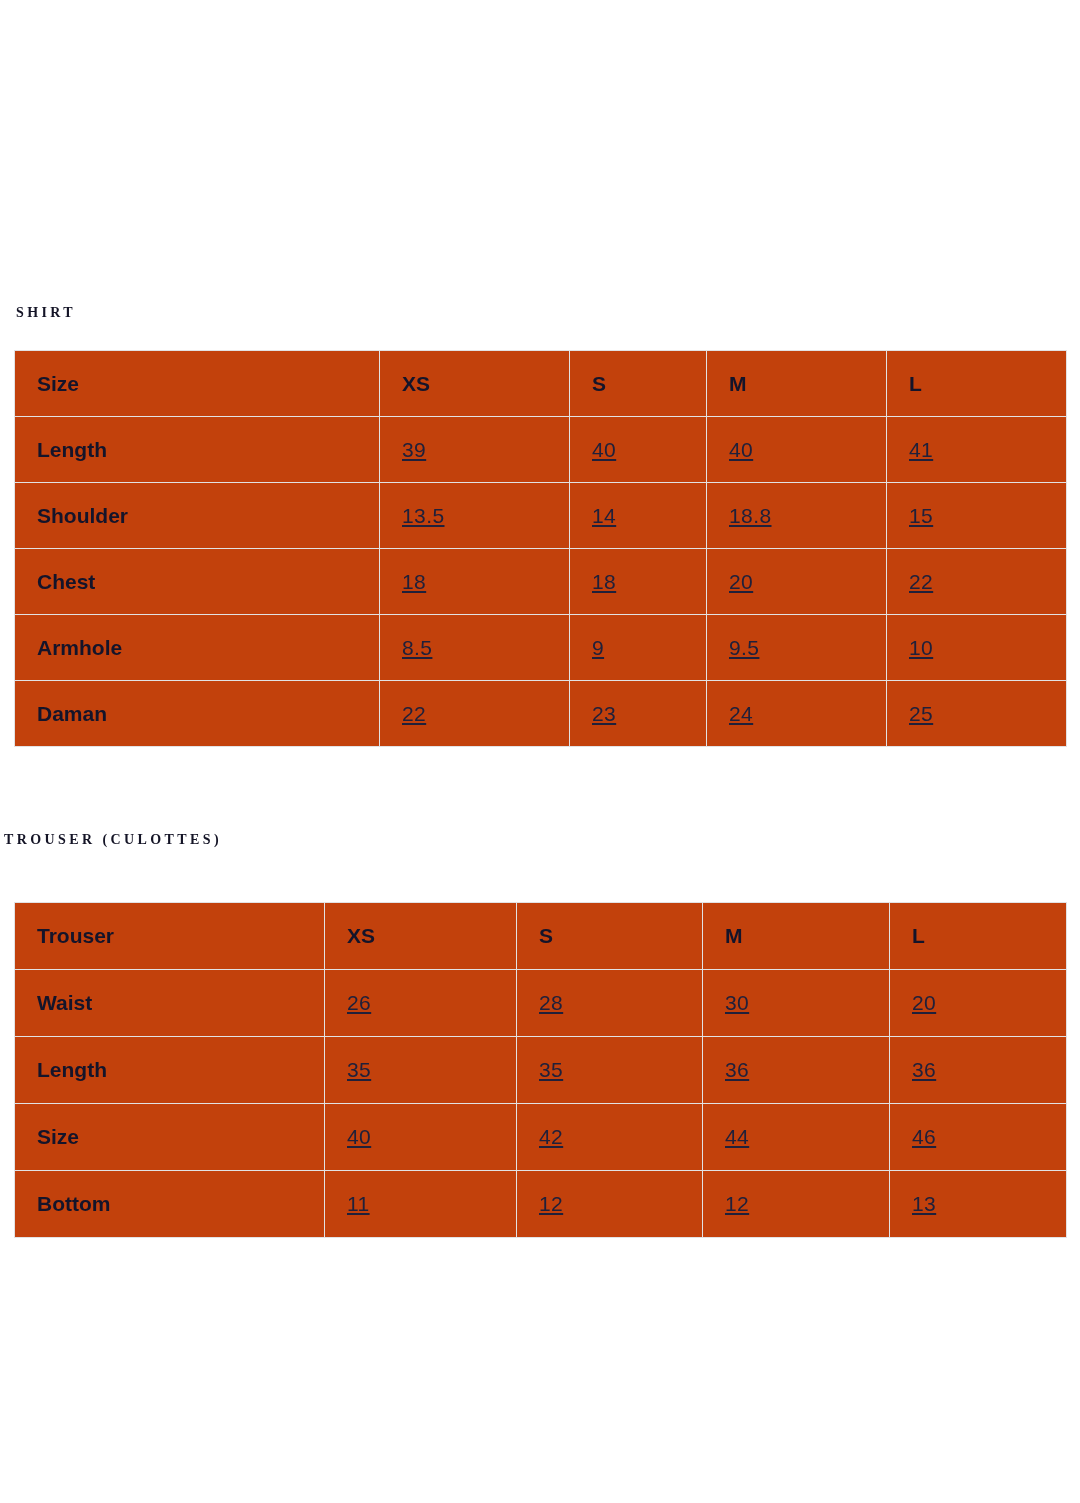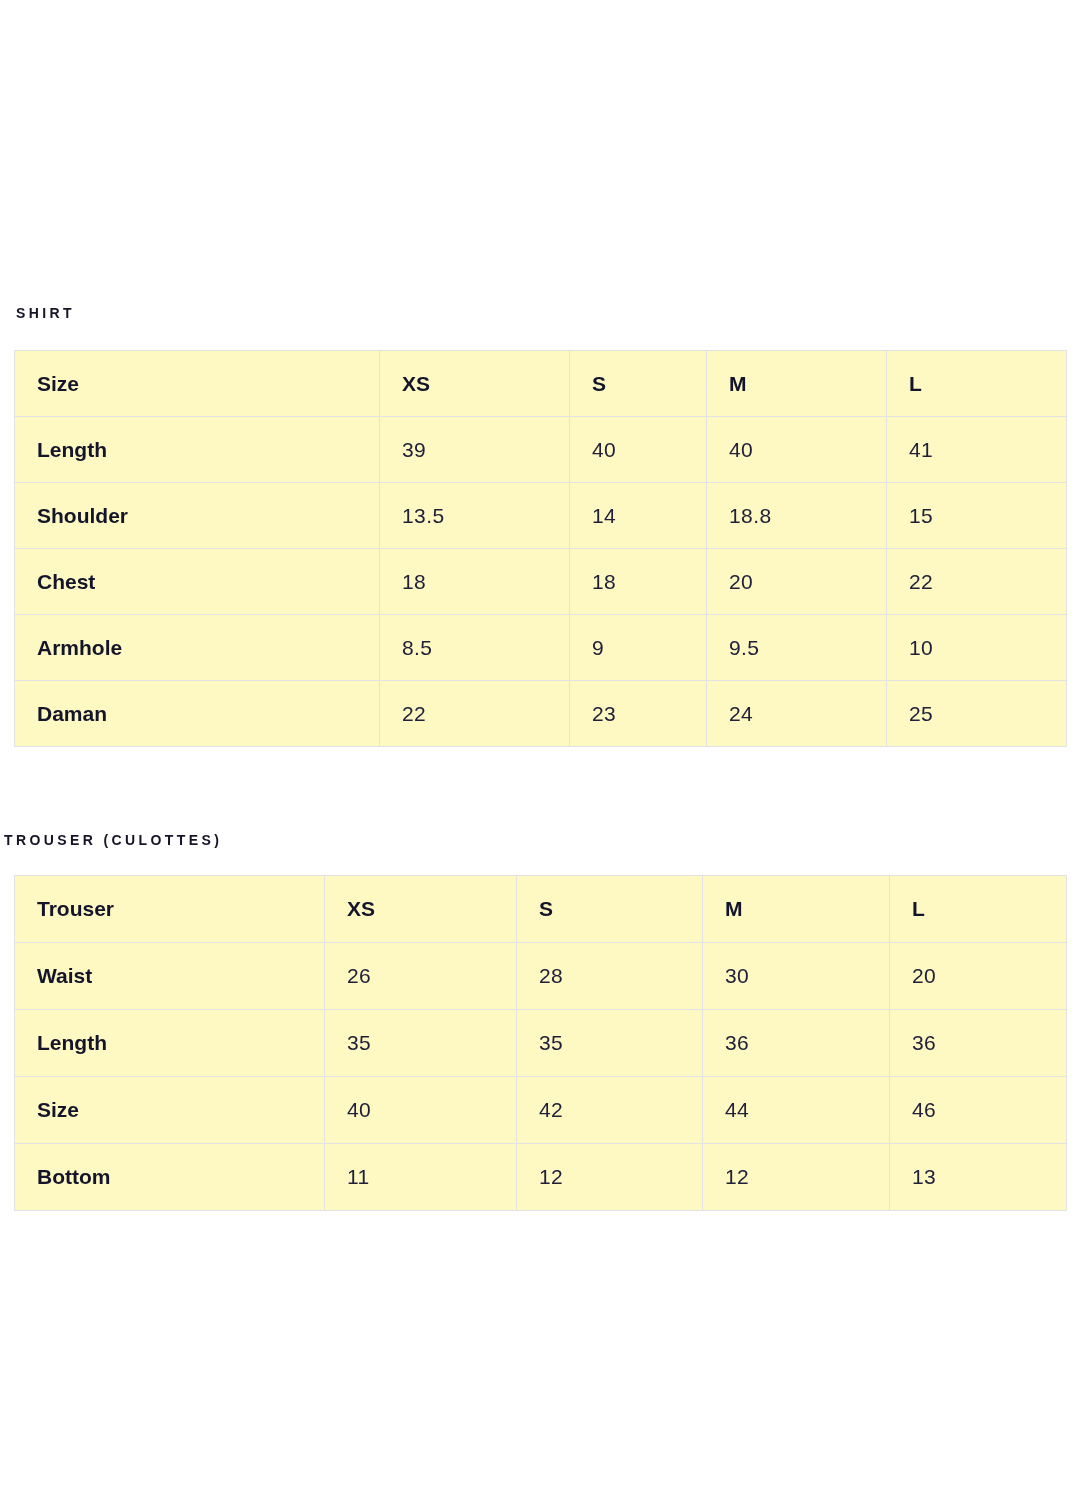--- a/index.html
+++ b/index.html
@@ -20,73 +20,75 @@
     height: 1503px;
     box-sizing: border-box;
     padding: 0 14px;
   }
   .section-title {
     font-size: 14px;
     font-weight: 700;
     letter-spacing: 3.4px;
     color: #141426;
     text-transform: uppercase;
+    font-family: Liberation Serif, serif;
   }
   #shirt-title {
     position: absolute;
     left: 16px;
     top: 305px;
   }
   #trouser-title {
     position: absolute;
     left: 4px;
     top: 832px;
   }
   table.size-table {
     position: absolute;
     border-collapse: collapse;
     table-layout: fixed;
-    background: #fef9c3;
+    background: #c2410c;
   }
   table.size-table td {
     border: 1px solid #e2e2e4;
     height: 65px;
     padding: 0 0 0 22px;
     font-size: 21px;
     color: #1b1b2c;
     vertical-align: middle;
     font-weight: 400;
   }
   table.size-table tr.head-row td,
   table.size-table td.row-label {
     font-weight: 700;
     color: #14142a;
   }
   table.size-table td.value {
     font-weight: 400;
     color: #20203a;
     letter-spacing: 0.4px;
+    text-decoration: underline;
   }
 
   
   #shirt-table {
     left: 14px;
     top: 350px;
     width: 1052px;
   }
   #shirt-table col.c-label { width: 365px; }
   #shirt-table col.c-xs    { width: 190px; }
   #shirt-table col.c-s     { width: 137px; }
   #shirt-table col.c-m     { width: 180px; }
   #shirt-table col.c-l     { width: 180px; }
 
   
   #trouser-table {
     left: 14px;
-    top: 875px;
+    top: 902px;
     width: 1052px;
   }
   #trouser-table col.c-label { width: 310px; }
   #trouser-table col.c-xs    { width: 192px; }
   #trouser-table col.c-s     { width: 186px; }
   #trouser-table col.c-m     { width: 187px; }
   #trouser-table col.c-l     { width: 177px; }
 
   #trouser-table td { height: 66px; }
 </style>

